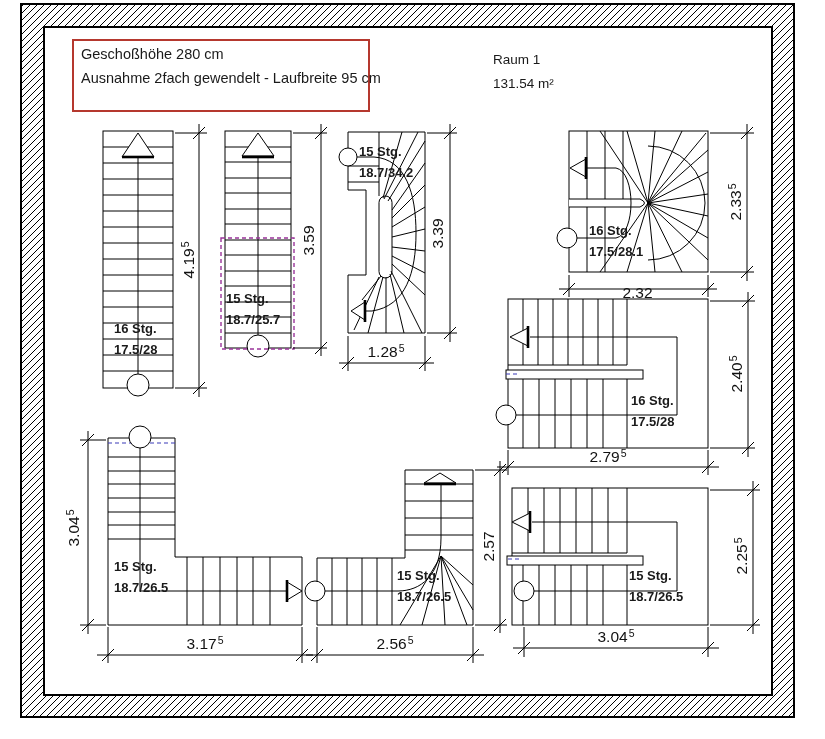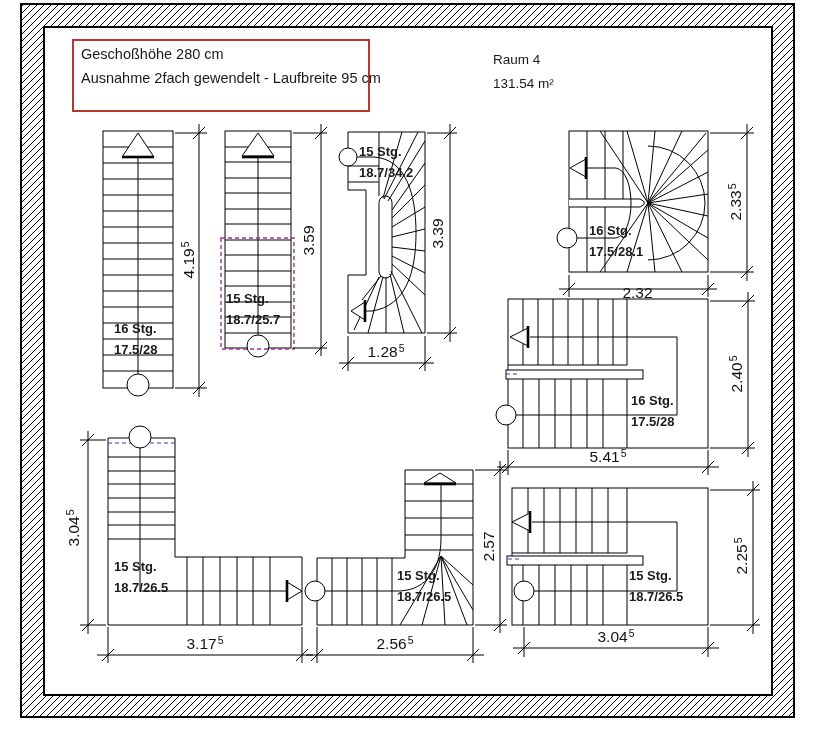--- a/index.html
+++ b/index.html
@@ -152,21 +152,21 @@
     <path d="M80,440H106 M80,625H106 M88,431V634 M82,446L94,434 M82,631L94,619"></path>
     <path d="M108,627V663 M302,627V663 M97,655H313 M102,661L114,649 M296,661L308,649"></path>
   </g>
 </svg>
 
 <div class="anno">
   <div>Geschoßhöhe 280 cm</div>
   <div>Ausnahme 2fach gewendelt - Laufbreite 95 cm</div>
 </div>
 
-<div class="txt roomname">Raum 4</div>
+<div class="txt roomname">Raum 1</div>
 <div class="txt roomarea">131.54 m²</div>
 
 <div class="slabel" style="left:114px;top:318px">
   <div>16 Stg.</div>
       <div>17.5/28</div>
 </div>
 <div class="slabel" style="left:226px;top:288px">
   <div>15 Stg.</div>
       <div>18.7/25.7</div>
 </div>
@@ -199,18 +199,18 @@
 <div class="dim dimv" style="left:277px;top:230px"><span>3.59</span><sup></sup></div>
 <div class="dim dimv" style="left:406px;top:223px"><span>3.39</span><sup></sup></div>
 <div class="dim dimv" style="left:704px;top:192px"><span>2.33</span><sup>5</sup></div>
 <div class="dim dimv" style="left:705px;top:364px"><span>2.40</span><sup>5</sup></div>
 <div class="dim dimv" style="left:710px;top:546px"><span>2.25</span><sup>5</sup></div>
 <div class="dim dimv" style="left:42px;top:518px"><span>3.04</span><sup>5</sup></div>
 <div class="dim dimv" style="left:457px;top:536px"><span>2.57</span><sup></sup></div>
 
 <div class="dim" style="left:354px;top:342px"><span>1.28</span><sup>5</sup></div>
 <div class="dim" style="left:606px;top:283px"><span>2.32</span><sup></sup></div>
-<div class="dim" style="left:576px;top:447px"><span>5.41</span><sup>5</sup></div>
+<div class="dim" style="left:576px;top:447px"><span>2.79</span><sup>5</sup></div>
 <div class="dim" style="left:584px;top:627px"><span>3.04</span><sup>5</sup></div>
 <div class="dim" style="left:173px;top:634px"><span>3.17</span><sup>5</sup></div>
 <div class="dim" style="left:363px;top:634px"><span>2.56</span><sup>5</sup></div>
 
 </div>
 
 </body></html>

